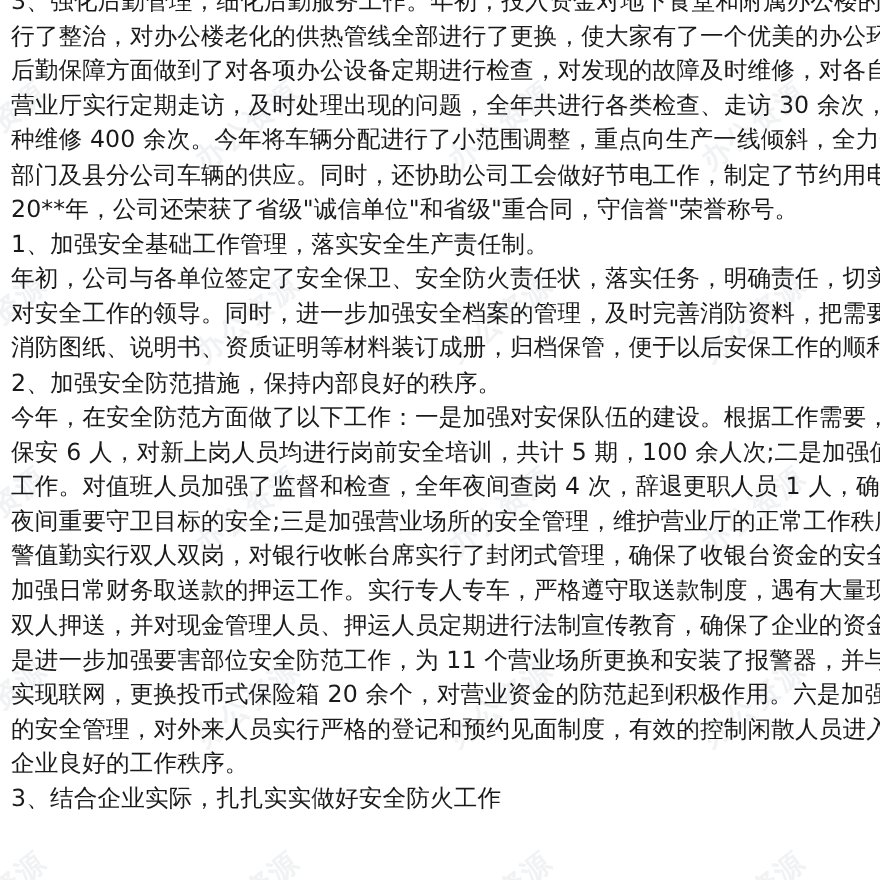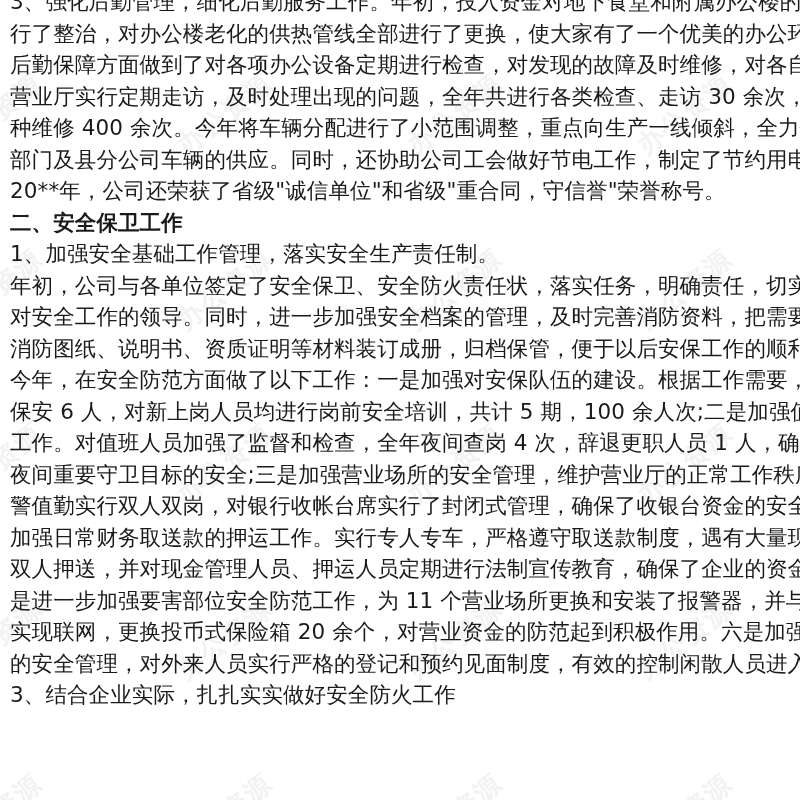--- a/index.html
+++ b/index.html
@@ -106,31 +106,32 @@
     </div>
 
   <div id="doc-body">
       <div class="ln justified">3、强化后勤管理，细化后勤服务工作。年初，投入资金对地下食堂和附属办公楼的环境进</div>
       <div class="ln justified">行了整治，对办公楼老化的供热管线全部进行了更换，使大家有了一个优美的办公环境。在</div>
       <div class="ln justified">后勤保障方面做到了对各项办公设备定期进行检查，对发现的故障及时维修，对各自租自建</div>
       <div class="ln justified">营业厅实行定期走访，及时处理出现的问题，全年共进行各类检查、走访 30 余次，开展各</div>
       <div class="ln justified">种维修 400 余次。今年将车辆分配进行了小范围调整，重点向生产一线倾斜，全力保障网络</div>
       <div class="ln justified">部门及县分公司车辆的供应。同时，还协助公司工会做好节电工作，制定了节约用电管理办</div>
       <div class="ln justified">20**年，公司还荣获了省级"诚信单位"和省级"重合同，守信誉"荣誉称号。</div>
-      <div class="ln justified bold">二、安全保卫工作</div>
       <div class="ln justified">1、加强安全基础工作管理，落实安全生产责任制。</div>
       <div class="ln justified">年初，公司与各单位签定了安全保卫、安全防火责任状，落实任务，明确责任，切实加强了</div>
       <div class="ln justified">对安全工作的领导。同时，进一步加强安全档案的管理，及时完善消防资料，把需要保存的</div>
       <div class="ln justified">消防图纸、说明书、资质证明等材料装订成册，归档保管，便于以后安保工作的顺利开展。</div>
+      <div class="ln justified">2、加强安全防范措施，保持内部良好的秩序。</div>
       <div class="ln justified">今年，在安全防范方面做了以下工作：一是加强对安保队伍的建设。根据工作需要，新增加</div>
       <div class="ln justified">保安 6 人，对新上岗人员均进行岗前安全培训，共计 5 期，100 余人次;二是加强值班、值宿</div>
       <div class="ln justified">工作。对值班人员加强了监督和检查，全年夜间查岗 4 次，辞退更职人员 1 人，确保了公司</div>
       <div class="ln justified">夜间重要守卫目标的安全;三是加强营业场所的安全管理，维护营业厅的正常工作秩序。经</div>
       <div class="ln justified">警值勤实行双人双岗，对银行收帐台席实行了封闭式管理，确保了收银台资金的安全。四是</div>
       <div class="ln justified">加强日常财务取送款的押运工作。实行专人专车，严格遵守取送款制度，遇有大量现金实行</div>
       <div class="ln justified">双人押送，并对现金管理人员、押运人员定期进行法制宣传教育，确保了企业的资金安全;五</div>
       <div class="ln justified">是进一步加强要害部位安全防范工作，为 11 个营业场所更换和安装了报警器，并与公安 110</div>
       <div class="ln justified">实现联网，更换投币式保险箱 20 余个，对营业资金的防范起到积极作用。六是加强办公楼</div>
       <div class="ln justified">的安全管理，对外来人员实行严格的登记和预约见面制度，有效的控制闲散人员进入，确保</div>
+      <div class="ln justified">企业良好的工作秩序。</div>
       <div class="ln justified">3、结合企业实际，扎扎实实做好安全防火工作</div>
     </div>
 
 </div>
 
 </body></html>

